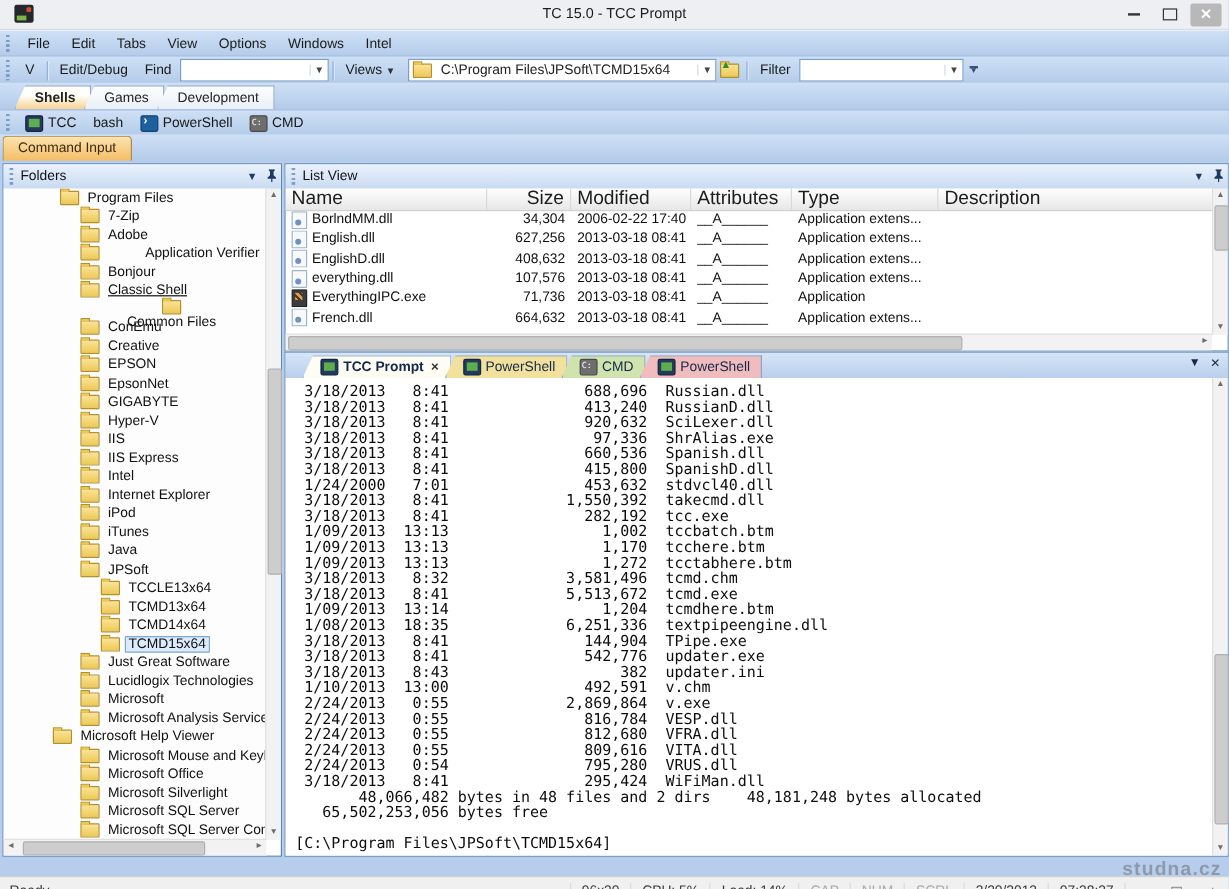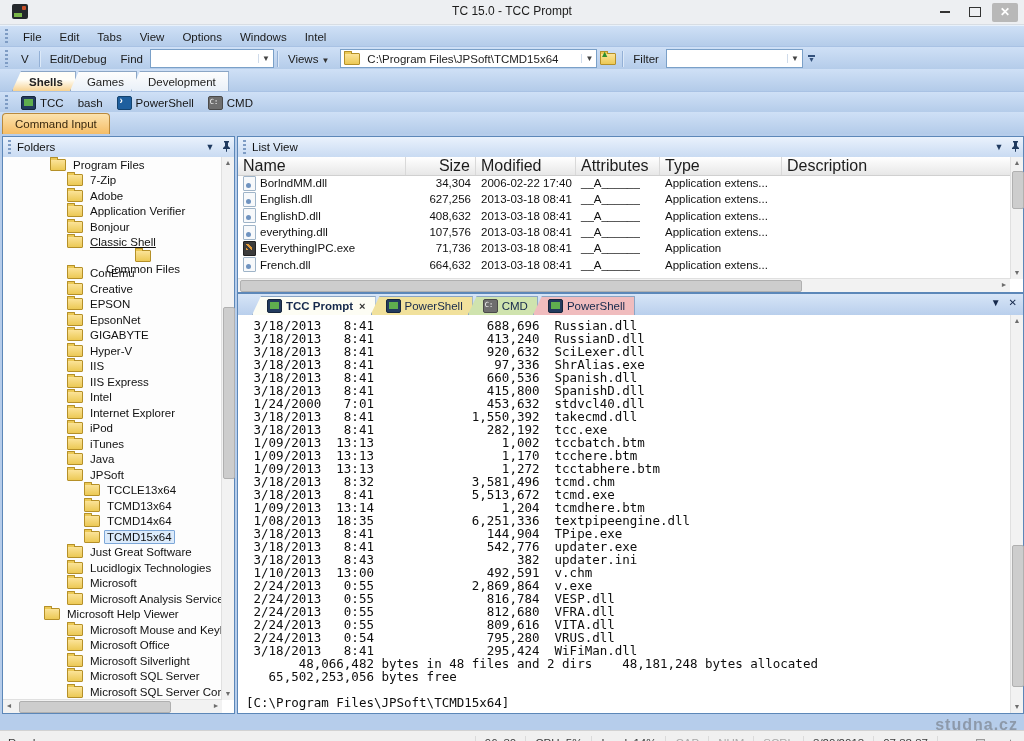--- a/index.html
+++ b/index.html
@@ -244,21 +244,21 @@
       <div class="tree-item" style="padding-left: 61px;">
         <span class="folder-ic"></span>
         <span class="tree-label">7-Zip</span>
       </div>
 
       <div class="tree-item" style="padding-left: 61px;">
         <span class="folder-ic"></span>
         <span class="tree-label">Adobe</span>
       </div>
 
-      <div class="tree-item" style="padding-left: 61px;">
+      <div class="tree-item" style="padding-left: 61px; gap: 31px;">
         <span class="folder-ic"></span>
         <span class="tree-label">Application Verifier</span>
       </div>
 
       <div class="tree-item" style="padding-left: 61px;">
         <span class="folder-ic"></span>
         <span class="tree-label">Bonjour</span>
       </div>
 
       <div class="tree-item" style="padding-left: 61px; text-decoration: underline;">

